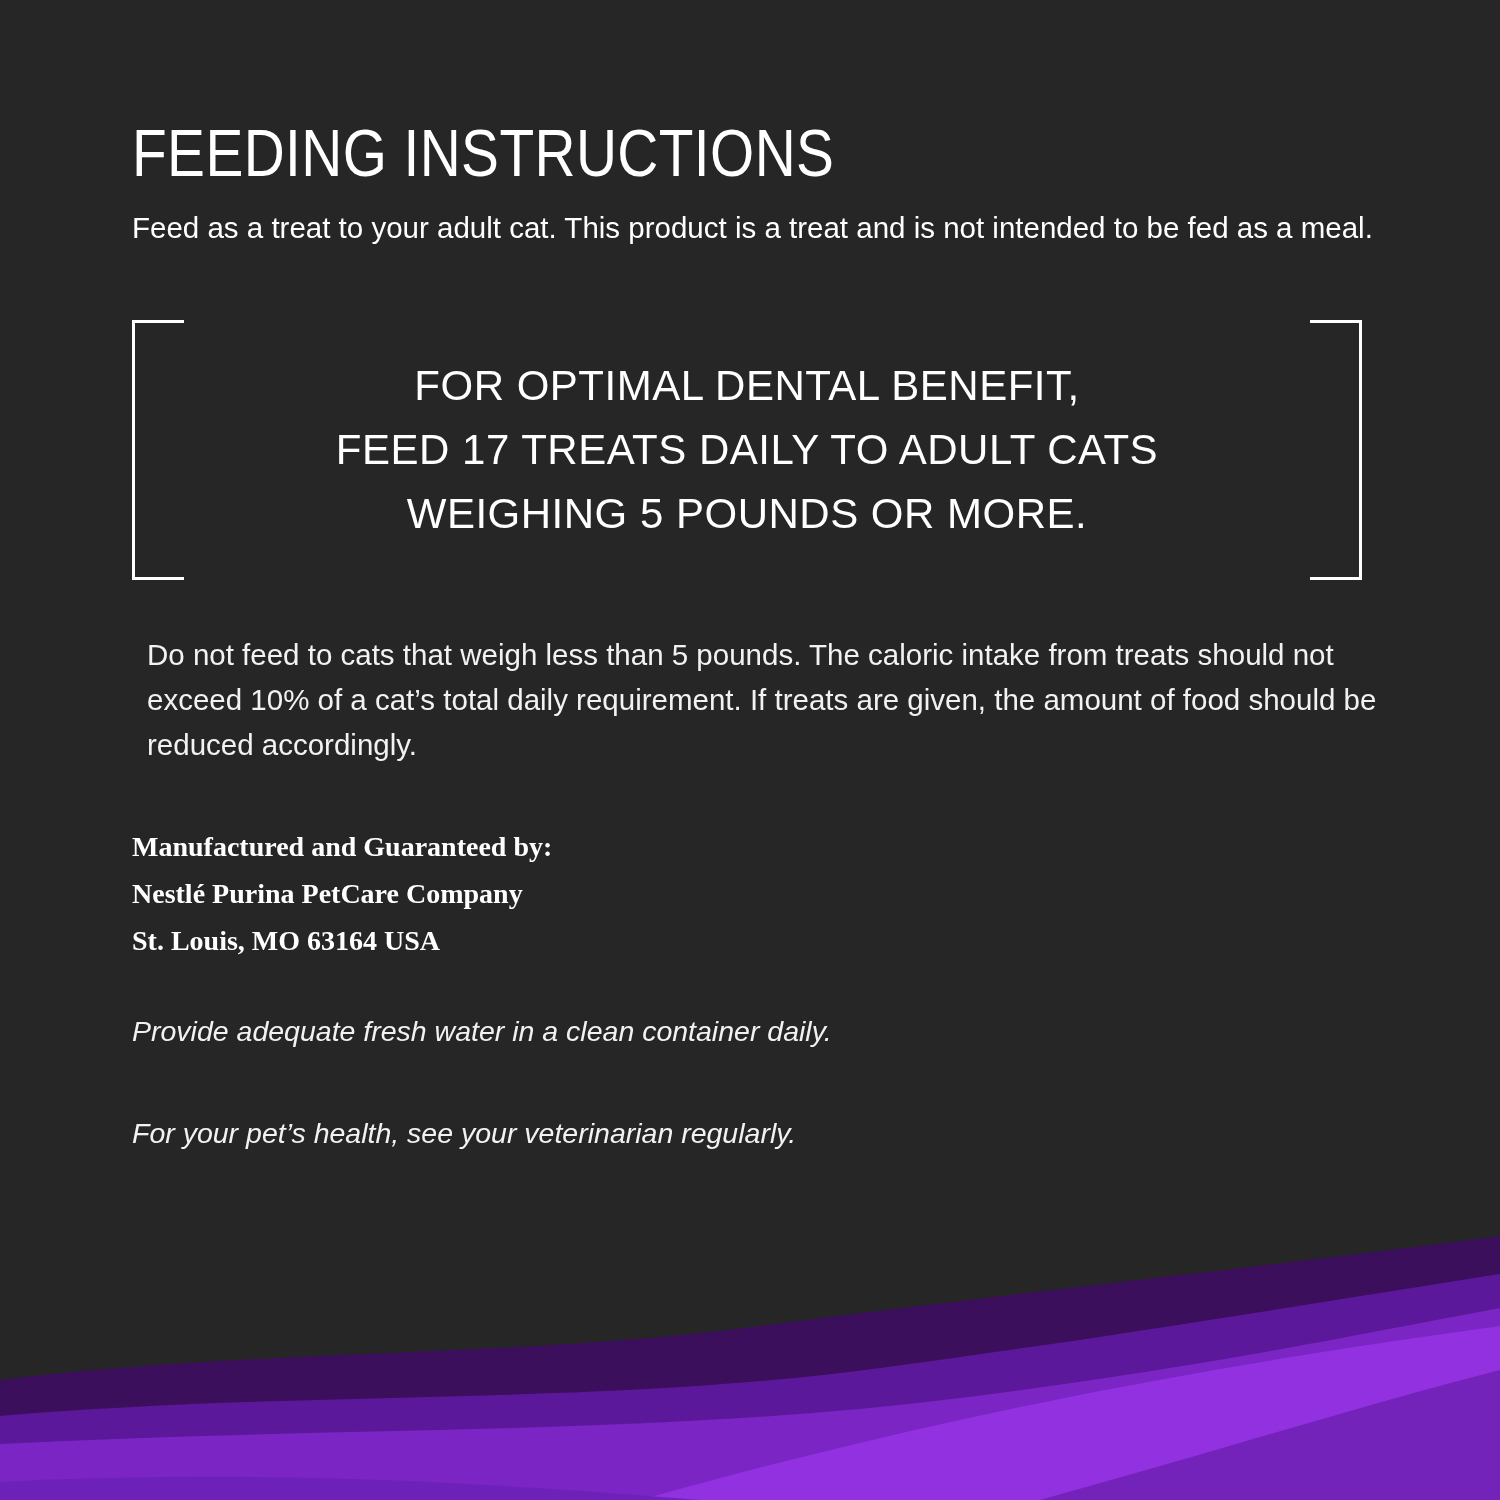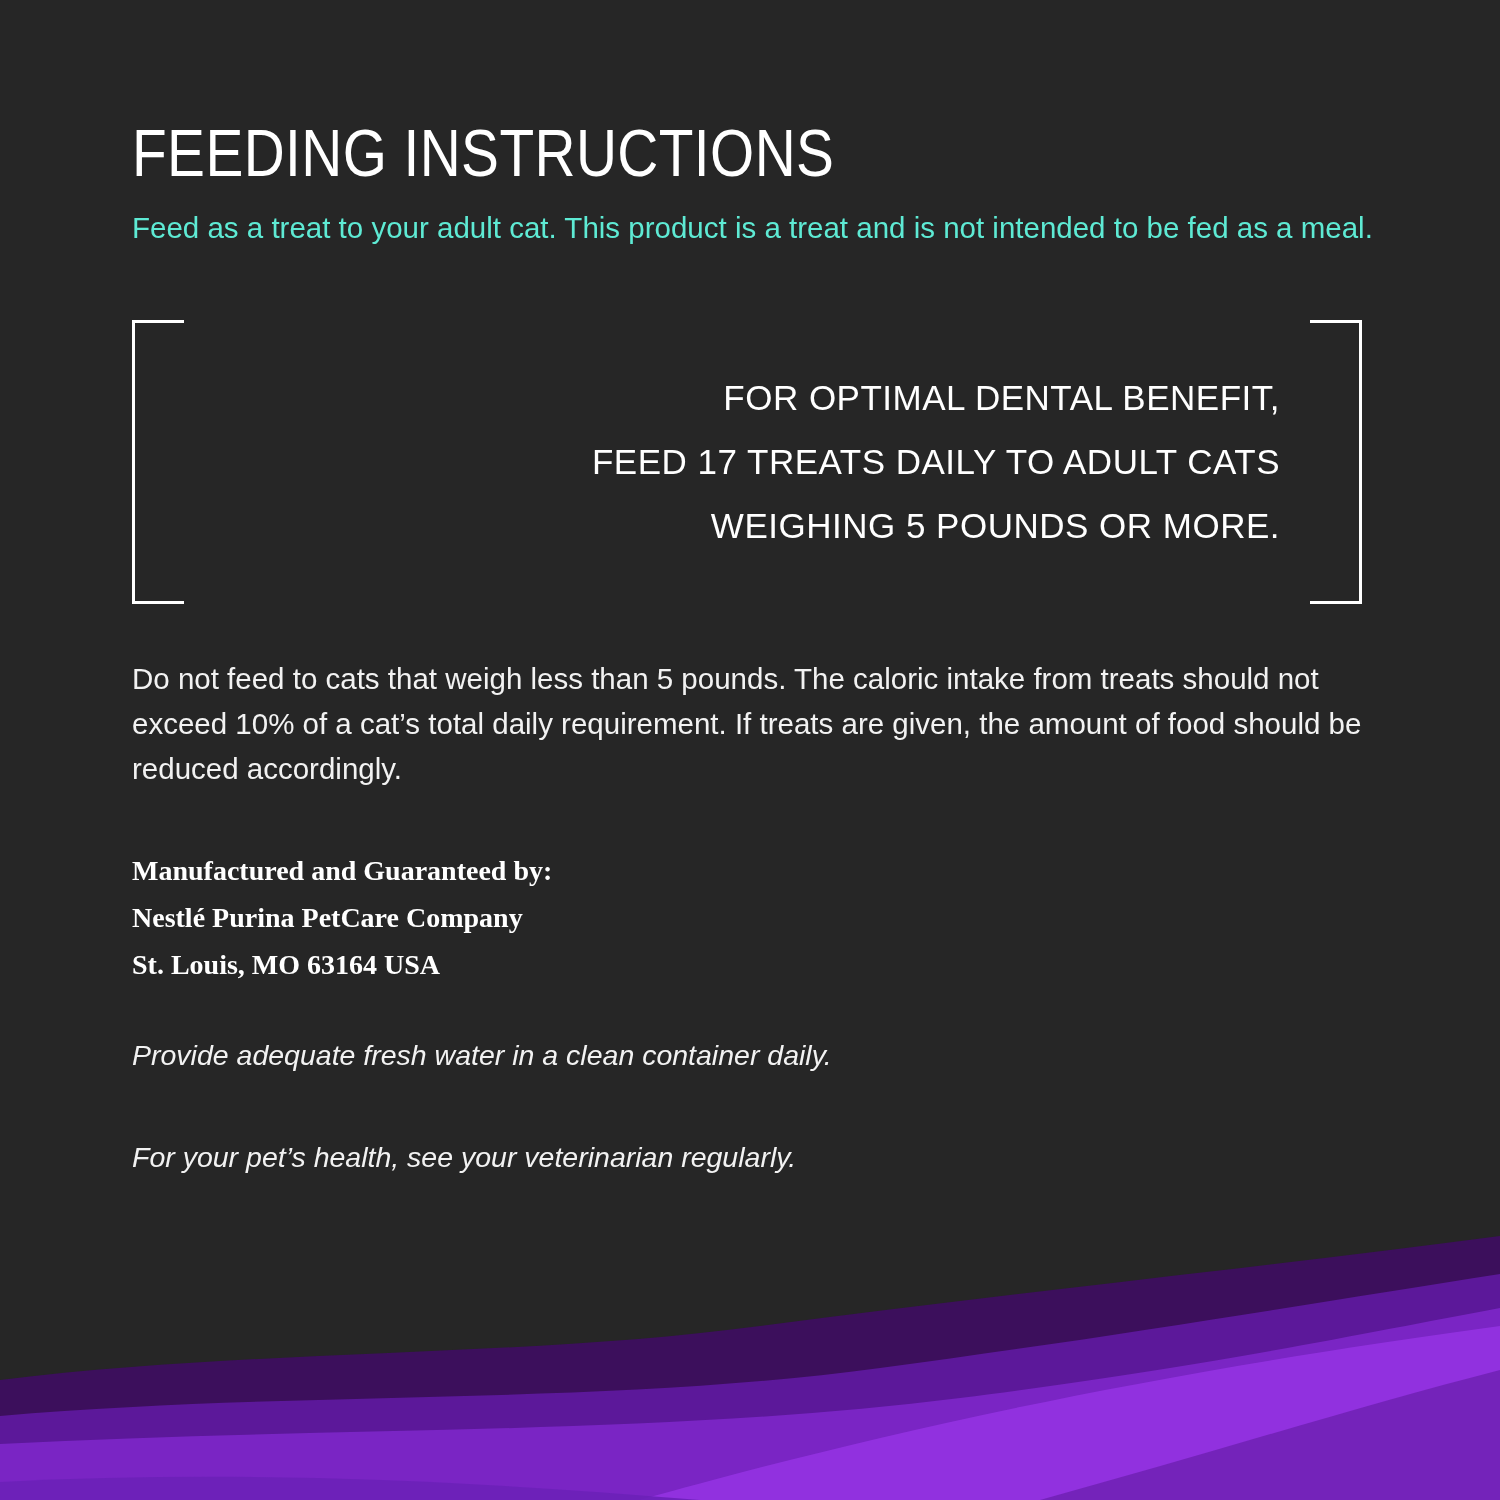--- a/index.html
+++ b/index.html
@@ -49,21 +49,21 @@
     font-weight: 400;
     margin: 0 0 18px 0;
     text-transform: uppercase;
     transform: scaleX(0.86);
     transform-origin: left center;
   }
 
   .intro {
     font-size: 29.5px;
     line-height: 44px;
-    color: #5eead4;
+    color: #ffffff;
     font-weight: 300;
     margin: 0;
     max-width: 1245px;
   }
 
   
   .callout {
     position: relative;
     margin: 70px 0 0 0;
     padding: 34px 70px 34px 70px;
@@ -81,37 +81,37 @@
   }
   .callout .bracket.left {
     left: 0;
     border-left: 3px solid #ffffff;
   }
   .callout .bracket.right {
     right: 0;
     border-right: 3px solid #ffffff;
   }
   .callout-text {
-    text-align: right;
+    text-align: center;
     color: #ffffff;
-    font-size: 35px;
+    font-size: 42px;
     line-height: 64px;
     letter-spacing: 0.5px;
     font-weight: 500;
     text-transform: uppercase;
-    margin: 12px;
+    margin: 0;
   }
 
   
   .body-para {
     font-size: 29.5px;
     line-height: 45px;
     color: #f2f2f2;
     font-weight: 300;
-    margin: 52px 0 0 0;
+    margin: 52px 0 0 15px;
     max-width: 1248px;
   }
 
   .manufacturer {
     margin: 56px 0 0 0;
     font-size: 28px;
     line-height: 47px;
     color: #ffffff;
     font-weight: 700;
   }

